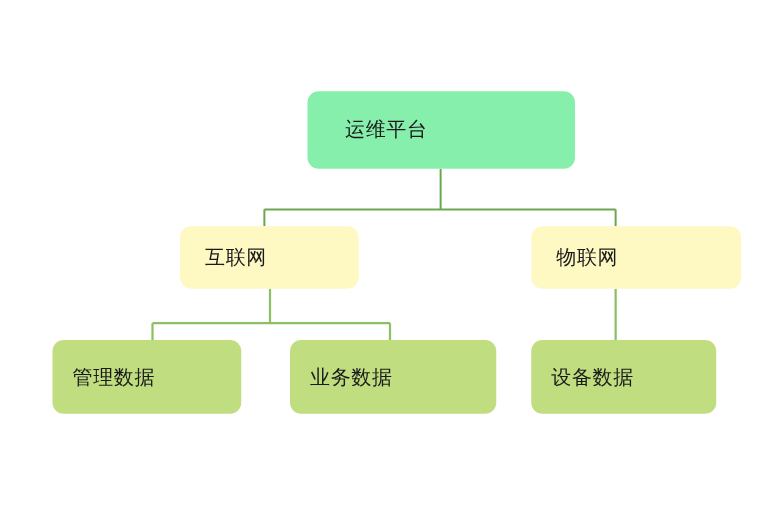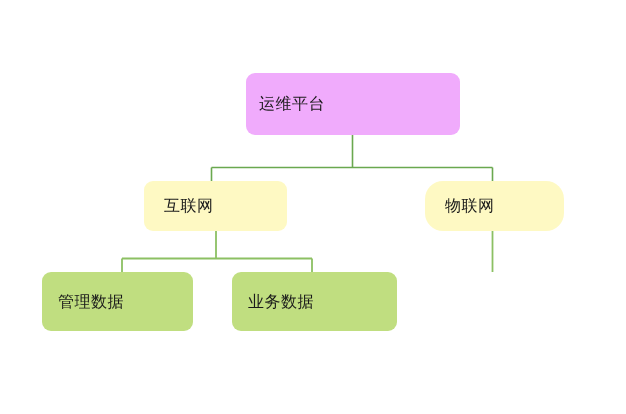--- a/index.html
+++ b/index.html
@@ -42,22 +42,22 @@
     align-items: center;
     justify-content: flex-start;
     font-size: 16px;
     line-height: 1.1;
     color: #1a1a1a;
     letter-spacing: 0.5px;
     white-space: nowrap;
   }
 
   .node-root {
-    background: #f0abfc;
-    padding-left: 13px;
+    background: #86efac;
+    padding-left: 30px;
   }
   .node-mid {
     background: #fef9c3;
     padding-left: 20px;
   }
   .node-leaf {
     background: #c0de80;
     padding-left: 16px;
   }
 
@@ -72,23 +72,22 @@
   
   #node-internet {
     left: 144px;
     top: 181px;
     width: 143px;
     height: 50px;
   }
   #node-iot {
     left: 425px;
     top: 181px;
-    width: 139px;
+    width: 168px;
     height: 50px;
-    border-radius: 18px;
   }
 
   
   #node-mgmt-data {
     left: 42px;
     top: 272px;
     width: 151px;
     height: 59px;
     align-items: center;
   }
@@ -138,14 +137,17 @@
   </div>
 
   <div class="node node-leaf" id="node-mgmt-data">
     <span>管理数据</span>
   </div>
 
   <div class="node node-leaf" id="node-biz-data">
     <span>业务数据</span>
   </div>
 
+  <div class="node node-leaf" id="node-device-data">
+    <span>设备数据</span>
+  </div>
 
 </div>
 
 </body></html>

